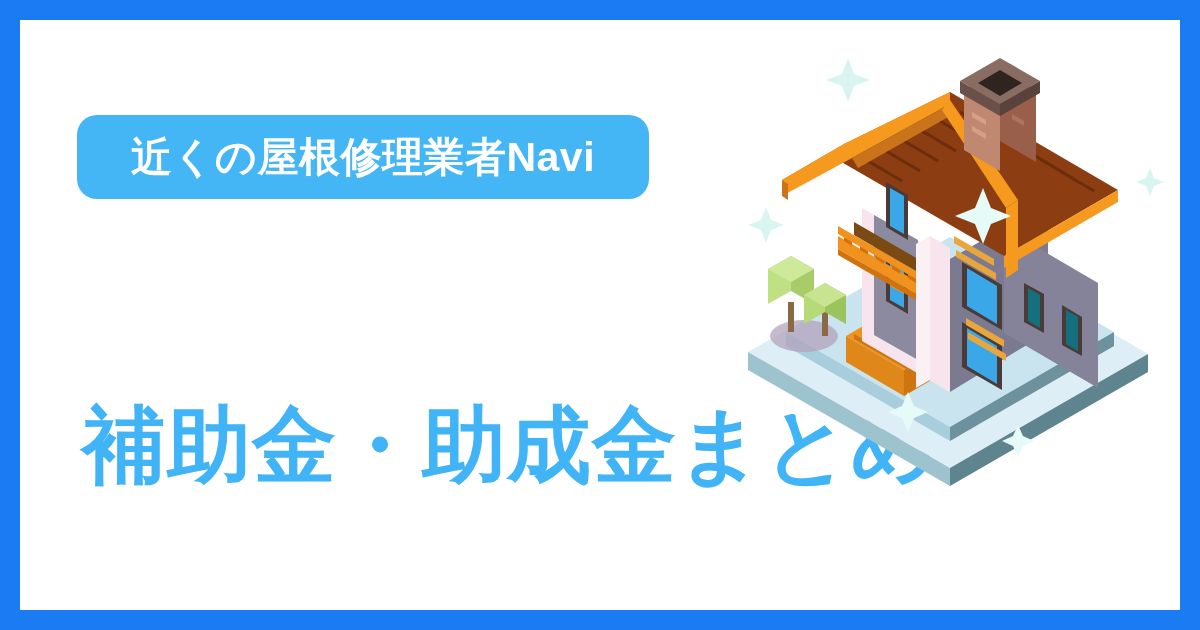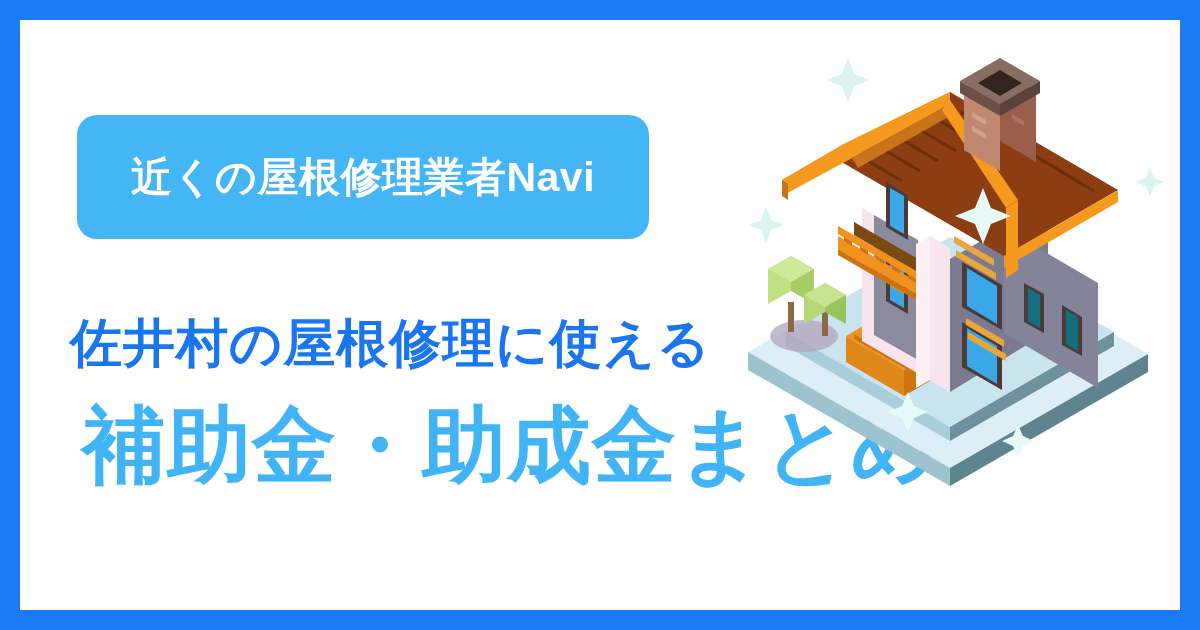--- a/index.html
+++ b/index.html
@@ -39,21 +39,21 @@
     bottom: 20px;
     background: #ffffff;
     overflow: hidden;
   }
 
   
   .badge {
     position: absolute;
     left: 57px;
     top: 95px;
-    height: 124px;
+    height: 84px;
     padding: 0 54px;
     display: flex;
     align-items: center;
     background: var(--badge-bg, #44b6f5);
     border-radius: 20px;
     box-sizing: border-box;
   }
   .badge-label {
     color: #ffffff;
     font-size: 41px;
@@ -297,19 +297,18 @@
           <path d="M190 352 L196 366 L210 372 L196 378 L190 392 L184 378 L170 372 L184 366 Z"></path>
           <path d="M300 385 L305 396 L316 401 L305 406 L300 417 L295 406 L284 401 L295 396 Z"></path>
         </g>
       </svg>
     </div>
 
     <div class="badge">
       <span class="badge-label">近くの屋根修理業者Navi</span>
     </div>
 
-    <div class="headline-1">佐井村の屋根修理に使える</div>
     <div class="headline-2">補助金・助成金まとめ</div>
 
   </div>
 
   <div class="frame-border"></div>
 </div>
 
 </body></html>

